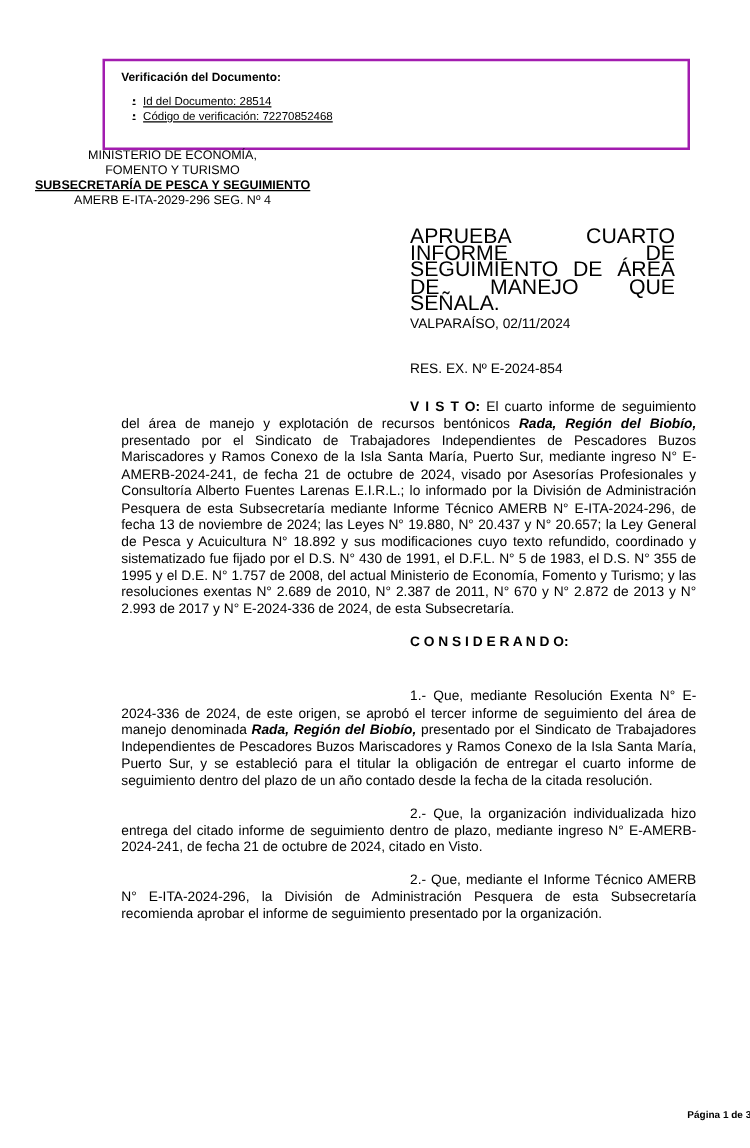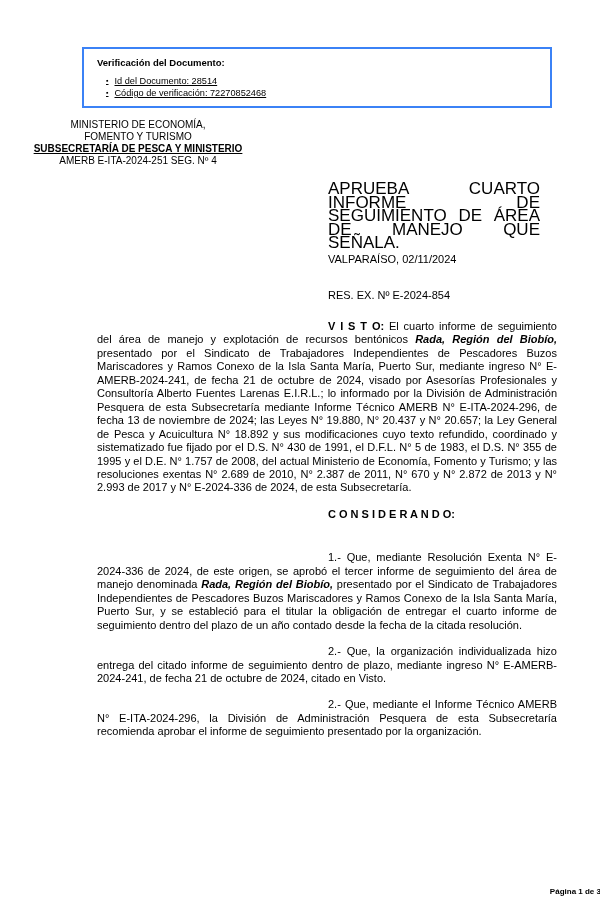--- a/index.html
+++ b/index.html
@@ -6,22 +6,22 @@
   .page{
     position:relative;
     width:600px;height:918px;
     background:#ffffff;
     font-family:"Liberation Sans","DejaVu Sans",sans-serif;
     color:#000;
     overflow:hidden;
   }
   
   .verify-box{
-    position:absolute;left:82px;top:47px;width:470px;height:61px;
-    border:2px solid #3b82f6;box-sizing:border-box;
+    position:absolute;left:82px;top:47px;width:470px;height:73px;
+    border:2px solid #a21caf;box-sizing:border-box;
     padding:6px 8px 6px 13px;
   }
   .verify-title{font-weight:bold;font-size:9.5px;margin:2px 0 7px 0;}
   .verify-list{margin:0;padding:0;list-style:none;font-size:9.2px;line-height:12px;}
   .verify-list li{display:flex;align-items:flex-start;text-decoration:underline;}
   .blt{display:inline-block;padding:0 6px 0 9px;font-size:7px;line-height:12px;}
   
   .letterhead{
     position:absolute;left:28px;top:119px;width:220px;
     text-align:center;font-size:10px;line-height:12px;white-space:nowrap;
@@ -67,22 +67,22 @@
       <li>
         <span class="blt">▪</span>
         <span>Código de verificación: 72270852468</span>
       </li>
     </ul>
   </div>
 
   <div class="letterhead">
     <div>MINISTERIO DE ECONOMÍA,</div>
     <div>FOMENTO Y TURISMO</div>
-    <div class="subsec">SUBSECRETARÍA DE PESCA Y MINISTERIO</div>
-    <div>AMERB E-ITA-2024-251 SEG. Nº 4</div>
+    <div class="subsec">SUBSECRETARÍA DE PESCA Y SEGUIMIENTO</div>
+    <div>AMERB E-ITA-2029-296 SEG. Nº 4</div>
   </div>
 
   <div class="subject">APRUEBA CUARTO INFORME DE SEGUIMIENTO DE ÁREA DE MANEJO QUE SEÑALA.</div>
   <div class="place-date">VALPARAÍSO, 02/11/2024</div>
   <div class="res-num">RES. EX. Nº E-2024-854</div>
 
   <div class="body-text">
     <p class="para indent"><span class="b">V I S T O:</span><span> El cuarto informe de seguimiento del área de manejo y explotación de recursos bentónicos </span><span class="b i">Rada, Región del Biobío,</span><span> presentado por el Sindicato de Trabajadores Independientes de Pescadores Buzos Mariscadores y Ramos Conexo de la Isla Santa María, Puerto Sur, mediante ingreso N° E-AMERB-2024-241, de fecha 21 de octubre de 2024, visado por Asesorías Profesionales y Consultoría Alberto Fuentes Larenas E.I.R.L.; lo informado por la División de Administración Pesquera de esta Subsecretaría mediante Informe Técnico AMERB N° E-ITA-2024-296, de fecha 13 de noviembre de 2024; las Leyes N° 19.880, N° 20.437 y N° 20.657; la Ley General de Pesca y Acuicultura N° 18.892 y sus modificaciones cuyo texto refundido, coordinado y sistematizado fue fijado por el D.S. N° 430 de 1991, el D.F.L. N° 5 de 1983, el D.S. N° 355 de 1995 y el D.E. N° 1.757 de 2008, del actual Ministerio de Economía, Fomento y Turismo; y las resoluciones exentas N° 2.689 de 2010, N° 2.387 de 2011, N° 670 y N° 2.872 de 2013 y N° 2.993 de 2017 y N° E-2024-336 de 2024, de esta Subsecretaría.</span></p>
     <p class="considerando-heading">C O N S I D E R A N D O:</p>
     <p class="para indent"><span>1.- Que, mediante Resolución Exenta N° E-2024-336 de 2024, de este origen, se aprobó el tercer informe de seguimiento del área de manejo denominada </span><span class="b i">Rada, Región del Biobío,</span><span> presentado por el Sindicato de Trabajadores Independientes de Pescadores Buzos Mariscadores y Ramos Conexo de la Isla Santa María, Puerto Sur, y se estableció para el titular la obligación de entregar el cuarto informe de seguimiento dentro del plazo de un año contado desde la fecha de la citada resolución.</span></p>

